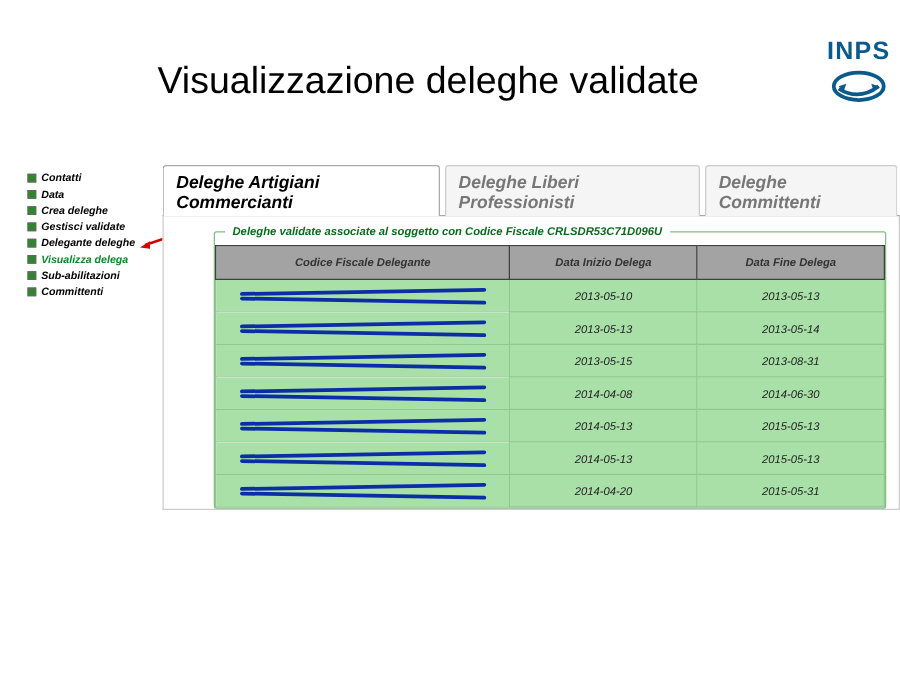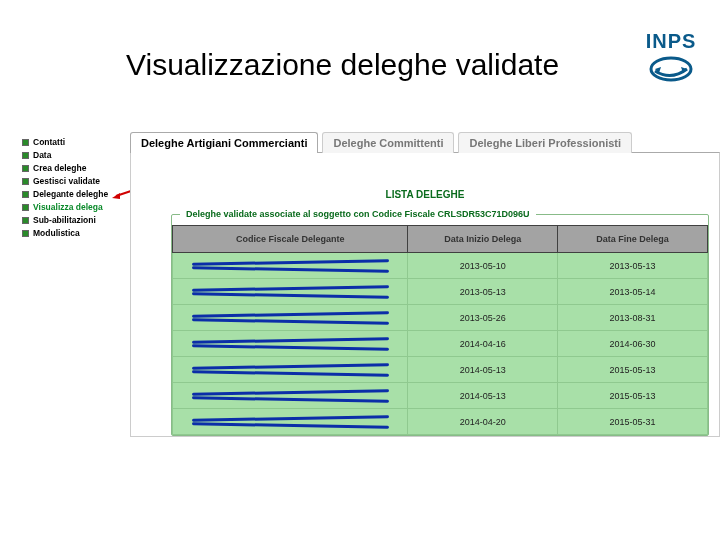--- a/index.html
+++ b/index.html
@@ -16,21 +16,21 @@
     top: 48px;
     left: 96px;
     font-size: 30px;
     font-weight: 400;
     color: #000;
     margin-left: 30px;
   }
   .logo {
     position: absolute;
     top: 30px;
-    right: 18px;
+    right: 2px;
     width: 62px;
     height: 62px;
     display: flex;
     flex-direction: column;
     align-items: center;
     color: #0a5a8a;
   }
   .logo-text {
     font-size: 20px;
     font-weight: 900;
@@ -44,20 +44,21 @@
     margin-top: 2px;
   }
   .app {
     position: absolute;
     top: 132px;
     left: 18px;
     right: 0;
     bottom: 0;
     display: flex;
     font-size: 9px;
+    font-style: italic;
   }
   .sidebar {
     width: 98px;
     padding: 4px 4px 0 4px;
   }
   .sidebar-item {
     display: flex;
     align-items: center;
     gap: 4px;
     padding: 1px 0;
@@ -76,21 +77,21 @@
     border: 1px solid #666;
   }
   .main {
     flex: 1;
     padding-left: 14px;
     overflow: hidden;
   }
   .tabs {
     display: flex;
     gap: 2px;
-    font-size: 11px;
+    font-size: 14px;
     align-items: center;
   }
   .tab {
     padding: 4px 10px;
     border: 1px solid #ccc;
     border-bottom: none;
     background: #f5f5f5;
     color: #777;
     font-weight: 700;
     cursor: pointer;
@@ -235,32 +236,31 @@
       <div class="sidebar-item highlight">
         <span class="sq"></span>
         <span class="label">Visualizza delega</span>
       </div>
       <div class="sidebar-item">
         <span class="sq"></span>
         <span class="label">Sub-abilitazioni</span>
       </div>
       <div class="sidebar-item">
         <span class="sq"></span>
-        <span class="label">Modulistica</span>
+        <span class="label">Committenti</span>
       </div>
     </div>
   <div class="main">
     <div class="tabs" id="tabs">
         <div class="tab active">Deleghe Artigiani Commercianti</div>
+        <div class="tab">Deleghe Liberi Professionisti</div>
         <div class="tab">Deleghe Committenti</div>
-        <div class="tab">Deleghe Liberi Professionisti</div>
       </div>
     <div class="panel">
       <div class="panel-inner">
-        <div class="lista-title">LISTA DELEGHE</div>
         <div class="fieldset">
           <span class="fieldset-legend">Deleghe validate associate al soggetto con Codice Fiscale CRLSDR53C71D096U</span>
           <table class="table">
             <colgroup>
                 <col style="width:44%">
                 <col style="width:28%">
                 <col style="width:28%">
               </colgroup>
             <thead>
                 <tr id="thead-row">
@@ -275,26 +275,26 @@
                   <td>2013-05-10</td>
                   <td>2013-05-13</td>
                 </tr>
                 <tr>
                   <td class="scribble">████<div class="scribble-mark"></div></td>
                   <td>2013-05-13</td>
                   <td>2013-05-14</td>
                 </tr>
                 <tr>
                   <td class="scribble">████<div class="scribble-mark"></div></td>
-                  <td>2013-05-26</td>
+                  <td>2013-05-15</td>
                   <td>2013-08-31</td>
                 </tr>
                 <tr>
                   <td class="scribble">████<div class="scribble-mark"></div></td>
-                  <td>2014-04-16</td>
+                  <td>2014-04-08</td>
                   <td>2014-06-30</td>
                 </tr>
                 <tr>
                   <td class="scribble">████<div class="scribble-mark"></div></td>
                   <td>2014-05-13</td>
                   <td>2015-05-13</td>
                 </tr>
                 <tr>
                   <td class="scribble">████<div class="scribble-mark"></div></td>
                   <td>2014-05-13</td>

